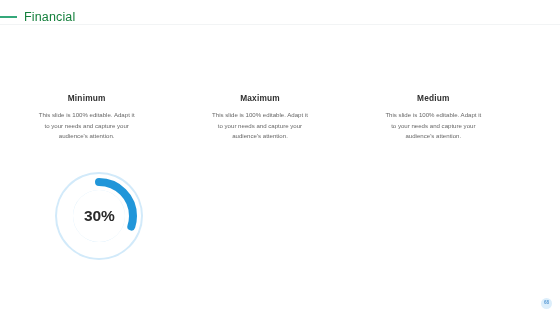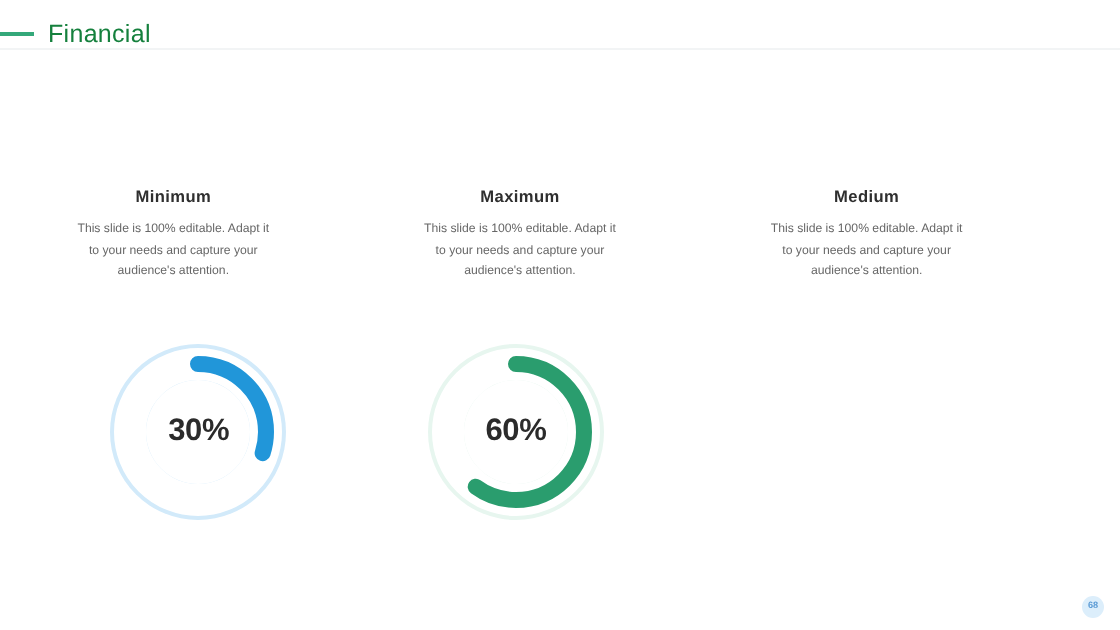--- a/index.html
+++ b/index.html
@@ -180,30 +180,19 @@
         <svg viewBox="0 0 96 96">
           <circle class="gauge-halo" cx="48" cy="48" r="44" fill="#d2eafa"></circle>
           <circle class="gauge-track-ring" cx="48" cy="48" r="34" fill="none" stroke="#ffffff" stroke-width="16"></circle>
           <circle class="gauge-center" cx="48" cy="48" r="26" fill="#ffffff"></circle>
           <circle class="gauge-arc" cx="48" cy="48" r="34" fill="none" stroke="#2196d9" stroke-width="8" stroke-linecap="round" transform="rotate(-90 48 48)" stroke-dasharray="64.08849013323179 213.62830044410595"></circle>
         </svg>
         <div class="donut-label">30%</div>
       </div>
     </div>
 
-    <div class="donut-cell">
-      <div class="donut">
-        <svg viewBox="0 0 96 96">
-          <circle class="gauge-halo" cx="48" cy="48" r="44" fill="#e7f6ef"></circle>
-          <circle class="gauge-track-ring" cx="48" cy="48" r="34" fill="none" stroke="#ffffff" stroke-width="16"></circle>
-          <circle class="gauge-center" cx="48" cy="48" r="26" fill="#ffffff"></circle>
-          <circle class="gauge-arc" cx="48" cy="48" r="34" fill="none" stroke="#2a9d6e" stroke-width="8" stroke-linecap="round" transform="rotate(-90 48 48)" stroke-dasharray="128.17698026646357 213.62830044410595"></circle>
-        </svg>
-        <div class="donut-label">60%</div>
-      </div>
-    </div>
 
 
   </div>
 
   <div class="page-badge">68</div>
 
 </div>
 
 </body></html>

